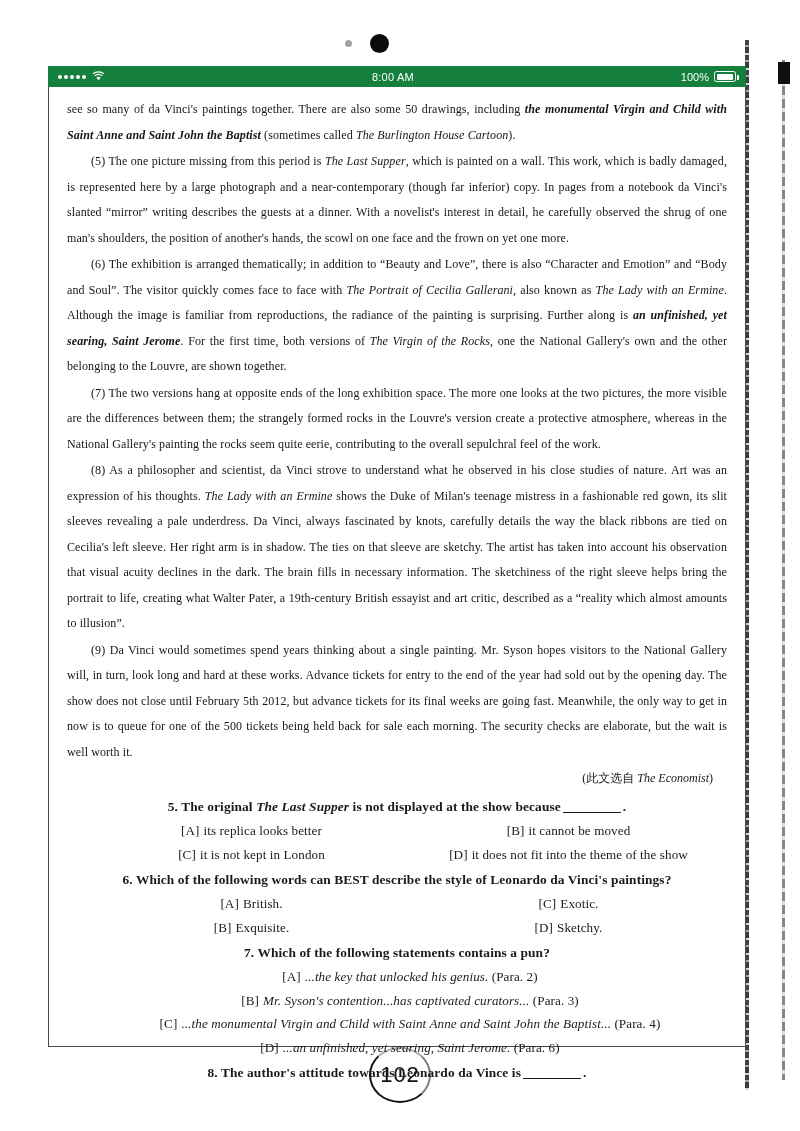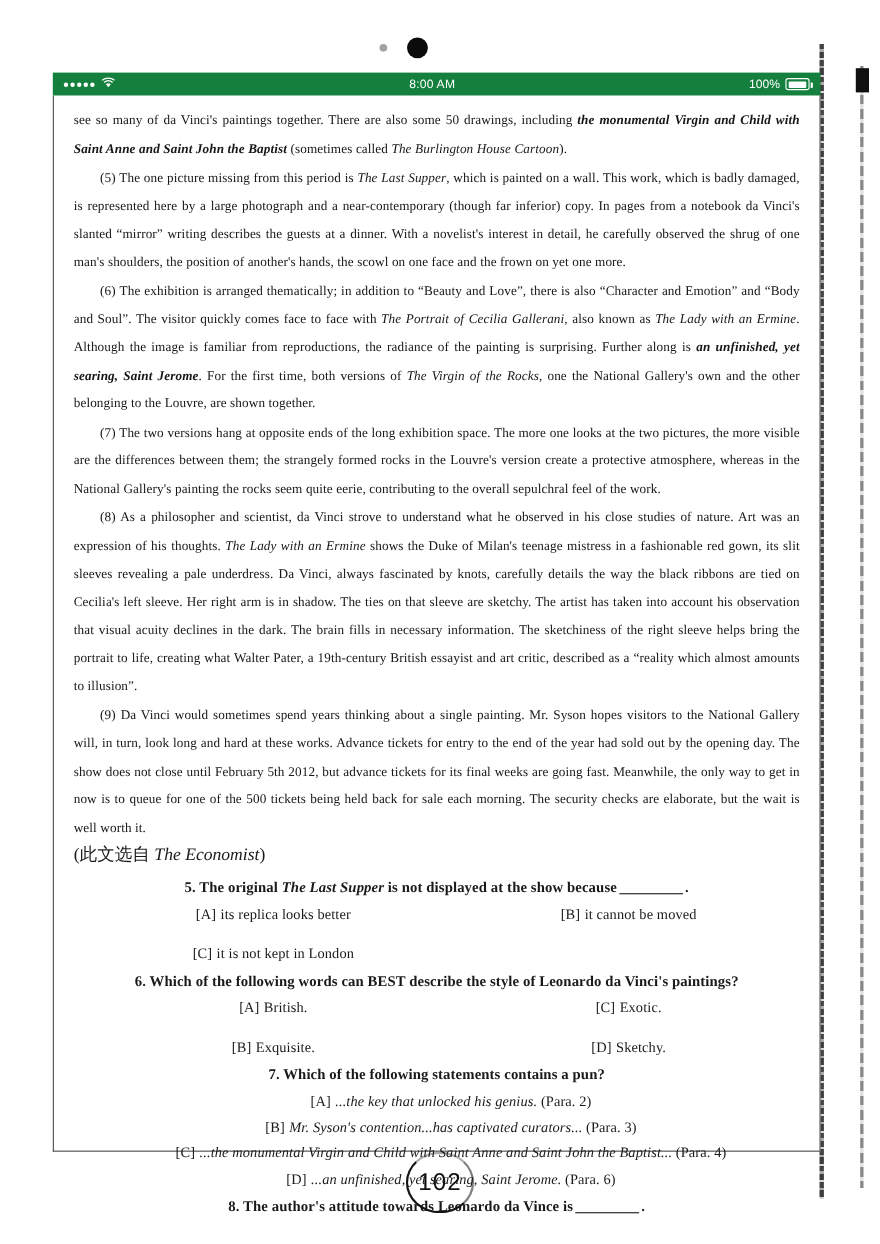--- a/index.html
+++ b/index.html
@@ -158,22 +158,22 @@
     text-justify: inter-word;
     letter-spacing: .1px;
     color: #161616;
   }
   .passage p.indent { text-indent: 24px; }
   .passage em { font-style: italic; }
   .passage .bi { font-style: italic; font-weight: bold; }
 
   .source-line {
     margin: 2px 0 6px 0;
-    font-size: 16px;
-    text-align: left;
+    font-size: 12px;
+    text-align: right;
     padding-right: 14px;
     line-height: 22px;
   }
   .source-line em { font-style: italic; }
 
   
   .questions { margin-top: 2px; }
   .q-block { margin-bottom: 2px; text-align: center; }
   .q-stem {
     font-size: 13.4px;
@@ -189,21 +189,20 @@
     border-bottom: 1.5px solid #1a1a1a;
     vertical-align: -2px;
     margin: 0 2px;
   }
   .opts-2col {
     display: grid;
     grid-template-columns: 1fr 1fr;
     column-gap: 0;
     row-gap: 0;
     padding-left: 26px;
-    gap: 12px;
   }
   .opts-1col {
     display: block;
     padding-left: 26px;
   }
   .opt {
     font-size: 13.1px;
     line-height: 23.5px;
     letter-spacing: .1px;
   }
@@ -292,20 +291,21 @@
     <span>(此文选自 </span><em>The Economist</em><span>)</span>
   </div>
 
   <div class="questions" id="questions-root">
       <div class="q-block">
         <div class="q-stem"><span>5. </span><span>The original </span><em>The Last Supper</em><span> is not displayed at the show because</span><span class="blank"></span><span>.</span></div>
         <div class="opts-2col">
           <div class="opt"><span class="tag">[A]</span><span>its replica looks better</span></div>
           <div class="opt"><span class="tag">[B]</span><span>it cannot be moved</span></div>
           <div class="opt"><span class="tag">[C]</span><span>it is not kept in London</span></div>
+          <div class="opt"><span class="tag">[D]</span><span>it does not fit into the theme of the show</span></div>
         </div>
       </div>
       <div class="q-block">
         <div class="q-stem"><span>6. </span><span>Which of the following words can BEST describe the style of Leonardo da Vinci's paintings?</span></div>
         <div class="opts-2col">
           <div class="opt"><span class="tag">[A]</span><span>British.</span></div>
           <div class="opt"><span class="tag">[C]</span><span>Exotic.</span></div>
           <div class="opt"><span class="tag">[B]</span><span>Exquisite.</span></div>
           <div class="opt"><span class="tag">[D]</span><span>Sketchy.</span></div>
         </div>

